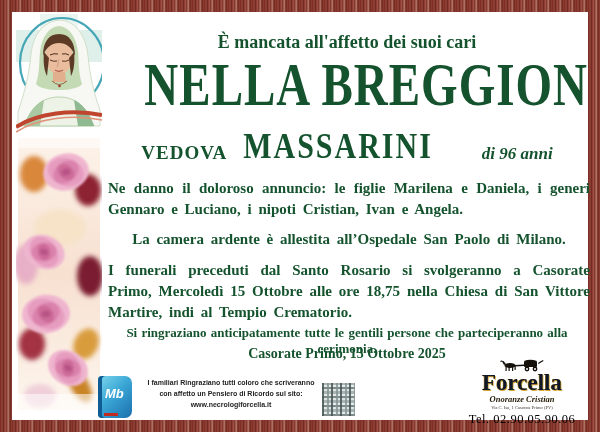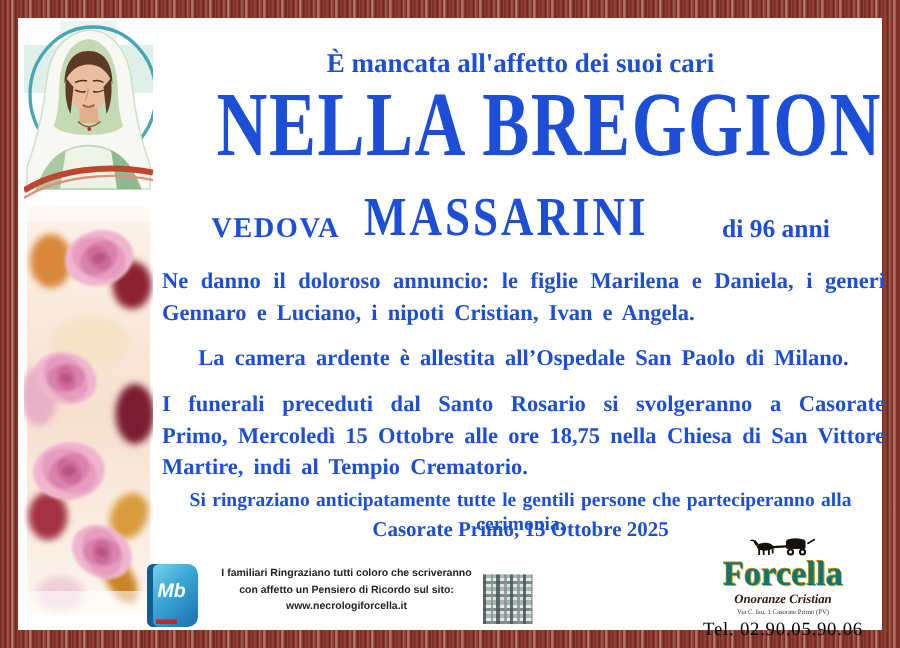--- a/index.html
+++ b/index.html
@@ -4,35 +4,35 @@
 <style>
   html,body{margin:0;padding:0;background:#e8e8e8;}
   .poster{
     position:relative;width:600px;height:432px;overflow:hidden;
     background:repeating-linear-gradient(90deg,
       #79291f 0px,#93453a 2px,#6b221b 4px,#a85a4c 5px,
       #7c2d24 7px,#c08a7c 8px,#712419 10px,#8f4237 12px);
     font-family:"Liberation Serif", serif;
   }
   .paper{position:absolute;left:12px;top:12px;right:12px;bottom:12px;background:#ffffff;}
-  .blue{color:#1d4ed8;}
+  .blue{color:#14532d;}
   
   .left-art{position:absolute;left:4px;top:2px;width:86px;height:404px;}
   
   .intro{position:absolute;left:94px;top:20px;width:482px;text-align:center;
          font-size:18px;font-weight:bold;}
   .name{position:absolute;left:94px;top:42px;width:482px;text-align:right;
         font-size:47px;font-weight:bold;letter-spacing:1px;line-height:1;}
   .name .stretch{display:inline-block;transform:scaleY(1.30);transform-origin:top center;}
   .vedova-row{position:absolute;left:94px;top:122px;width:482px;display:flex;
         justify-content:center;align-items:baseline;font-weight:bold;line-height:1;}
   .vedova{font-size:19px;letter-spacing:1px;}
   .surname{font-size:30px;letter-spacing:2px;margin:0 16px;display:inline-block;
         transform:scaleY(1.22);transform-origin:center bottom;}
-  .age{font-size:17px;margin-left:33px;}
+  .age{font-size:17px;margin-left:33px;font-style:italic;}
   .para{position:absolute;left:96px;width:482px;font-size:15px;font-weight:bold;
         line-height:1.4;text-align:justify;word-spacing:3px;margin:0;}
   .announcement{top:166px;}
   .chapel{top:217px;text-align:center;}
   .funeral{top:248px;}
   .thanks{position:absolute;left:94px;top:313px;width:482px;text-align:center;
         font-size:13px;font-weight:bold;margin:0;word-spacing:1px;}
   .dateline{position:absolute;left:94px;top:334px;width:482px;text-align:center;
         font-size:14px;font-weight:bold;margin:0;}
   
@@ -45,21 +45,21 @@
   .memorial-note{position:absolute;left:126px;top:366px;width:186px;text-align:center;
         font-family:"Liberation Sans",sans-serif;font-size:7px;font-weight:bold;color:#222;
         line-height:1.55;}
   .qr{position:absolute;left:310px;top:371px;width:33px;height:33px;image-rendering:pixelated;
       background:
        repeating-linear-gradient(90deg,rgba(70,86,84,.85) 0 2px,transparent 2px 5px,rgba(130,146,144,.8) 5px 7px,transparent 7px 9px),
        repeating-linear-gradient(0deg,#7d8c8a 0 2px,#e6eae8 2px 4px,#a9b5b3 4px 7px,#dde3e1 7px 9px);}
   .agency{position:absolute;left:441px;top:346px;width:138px;text-align:center;color:#120c02;}
   .agency .carriage{height:13px;}
   .agency-name{font-size:23px;font-weight:bold;line-height:1;letter-spacing:0;
-        color:#0f766e;text-shadow:0.7px 0.7px 0 #d7a733,-0.5px -0.5px 0 #b8891f;}
+        color:#0f172a;text-shadow:0.7px 0.7px 0 #d7a733,-0.5px -0.5px 0 #b8891f;}
   .agency-sub{font-size:8.5px;font-style:italic;font-weight:bold;line-height:1.3;color:#241a05;}
   .agency-addr{font-size:4.5px;color:#3a352c;line-height:1.4;}
   .agency-phone{font-size:12.5px;color:#000;line-height:1.3;letter-spacing:0.5px;}
 </style>
 </head>
 <body>
 
 <div class="poster">
   <div class="paper">
 

